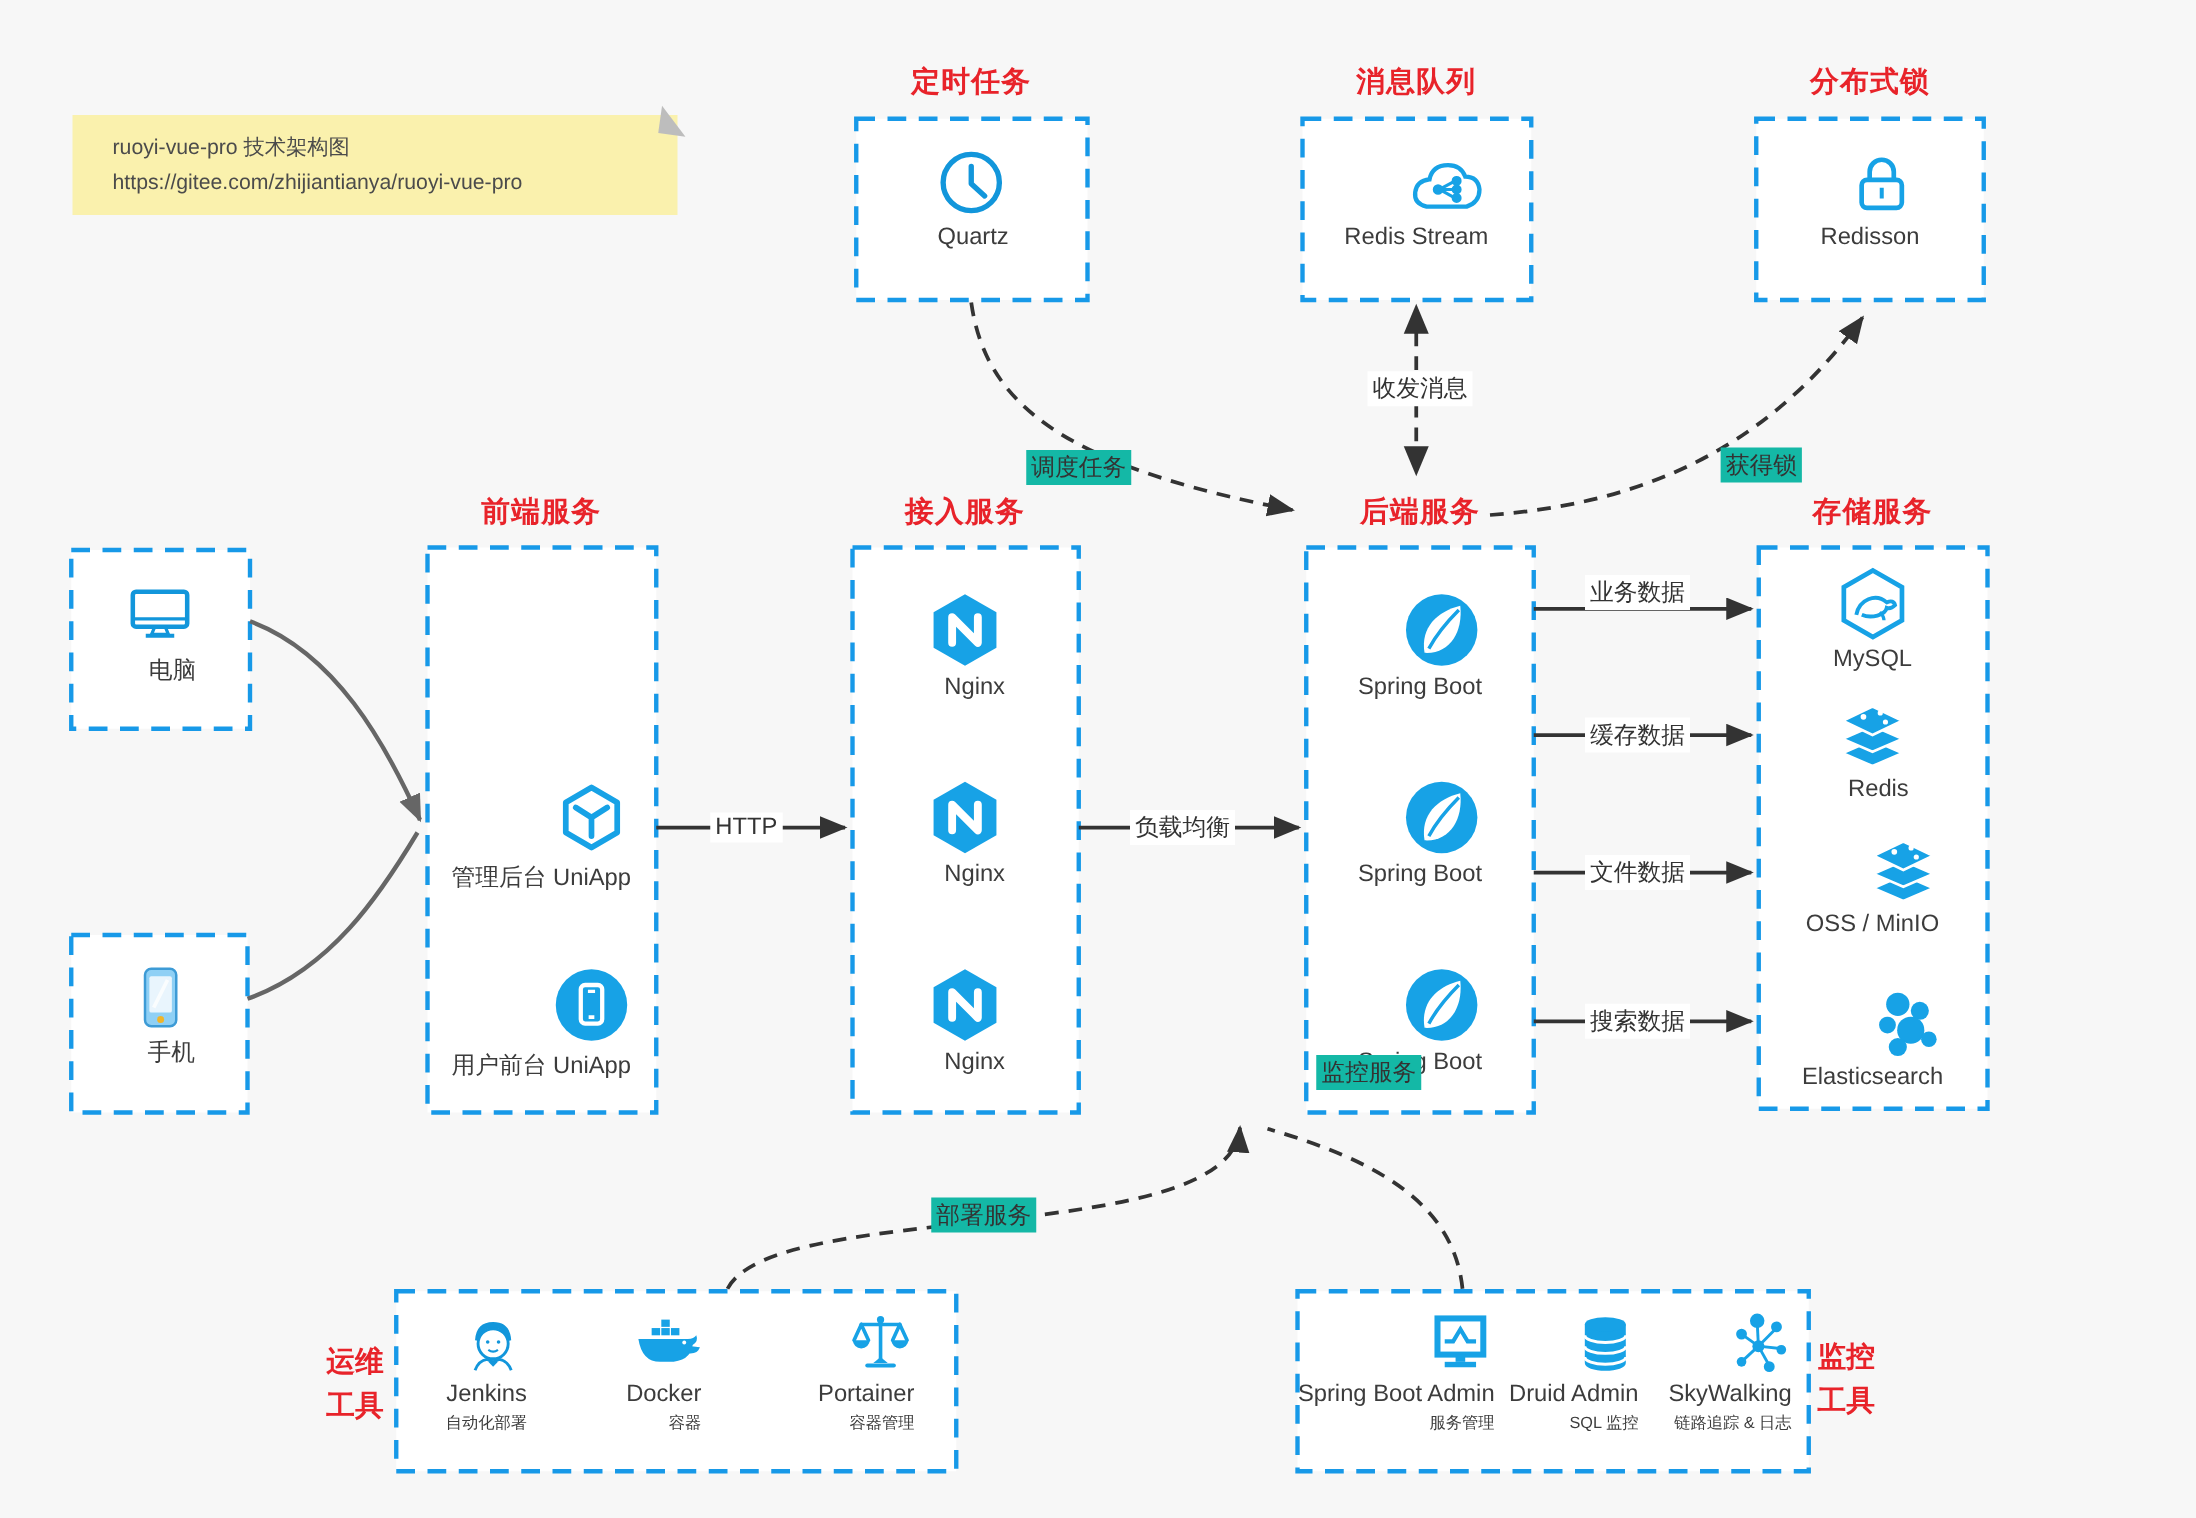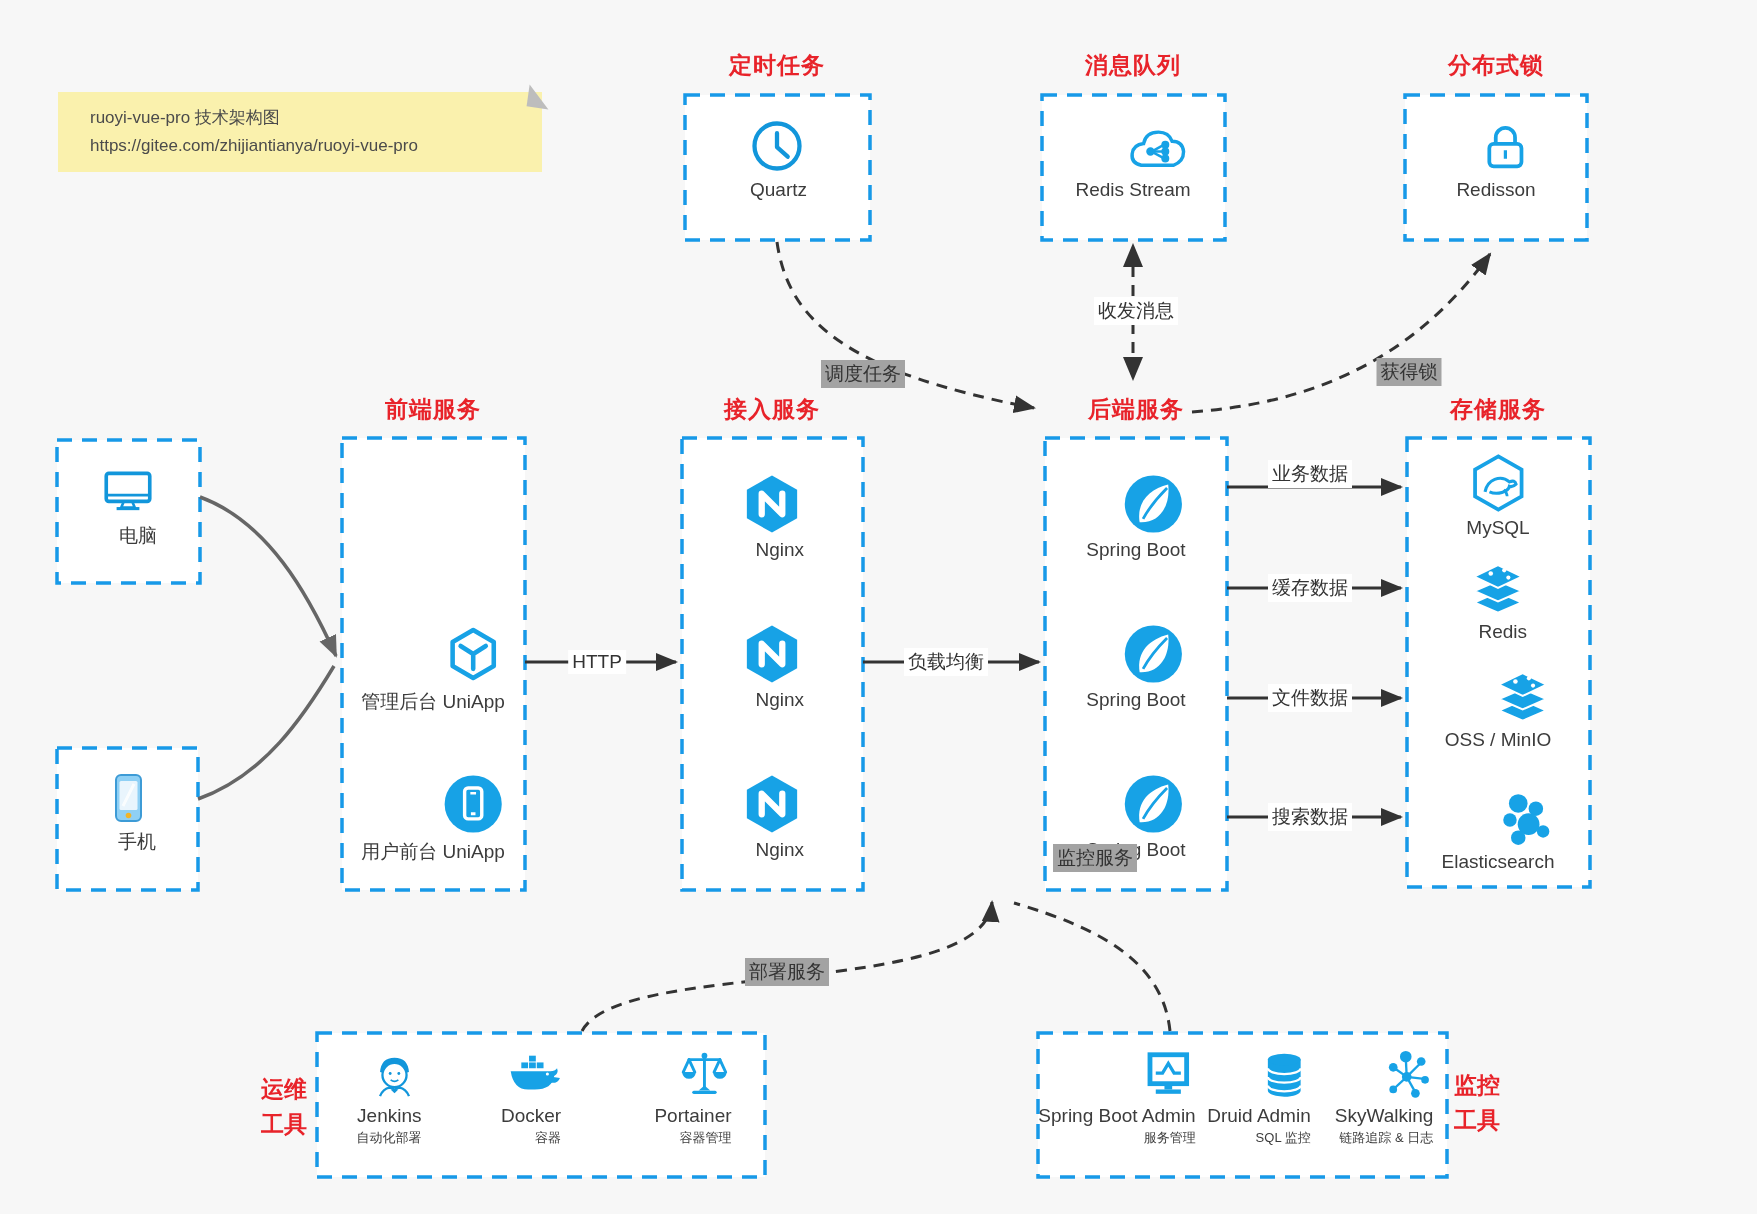--- a/index.html
+++ b/index.html
@@ -14,21 +14,21 @@
         color:#e8232a;letter-spacing:1px;white-space:nowrap;}
   .sidetitle{position:absolute;z-index:2;font-size:23px;font-weight:bold;color:#e8232a;
         line-height:1.5;text-align:center;white-space:nowrap;}
   .node{position:absolute;z-index:2;transform:translateX(-50%);display:flex;flex-direction:column;
         align-items:flex-end;gap:3px;white-space:nowrap;}
   .node .lbl{font-size:19px;color:#3c3c3c;}
   .node .desc{font-size:13px;color:#3c3c3c;margin-top:-1px;}
   .elabel{position:absolute;z-index:2;transform:translate(-50%,-50%);font-size:19px;color:#333;
         white-space:nowrap;padding:1px 4px;}
   .bg-white{background:#fff;}
-  .bg-canvas{background:#a3a3a3;}
+  .bg-canvas{background:#14b8a6;}
 </style>
 </head>
 <body>
 
 <div class="canvas">
 
   <svg class="overlay" width="1757" height="1214" viewBox="0 0 1757 1214">
     <defs>
       <marker id="ah" markerUnits="userSpaceOnUse" markerWidth="24" markerHeight="20" refX="20" refY="9" orient="auto">
         <path d="M0 0 L22 9 L0 18 Z" fill="#333"></path>

